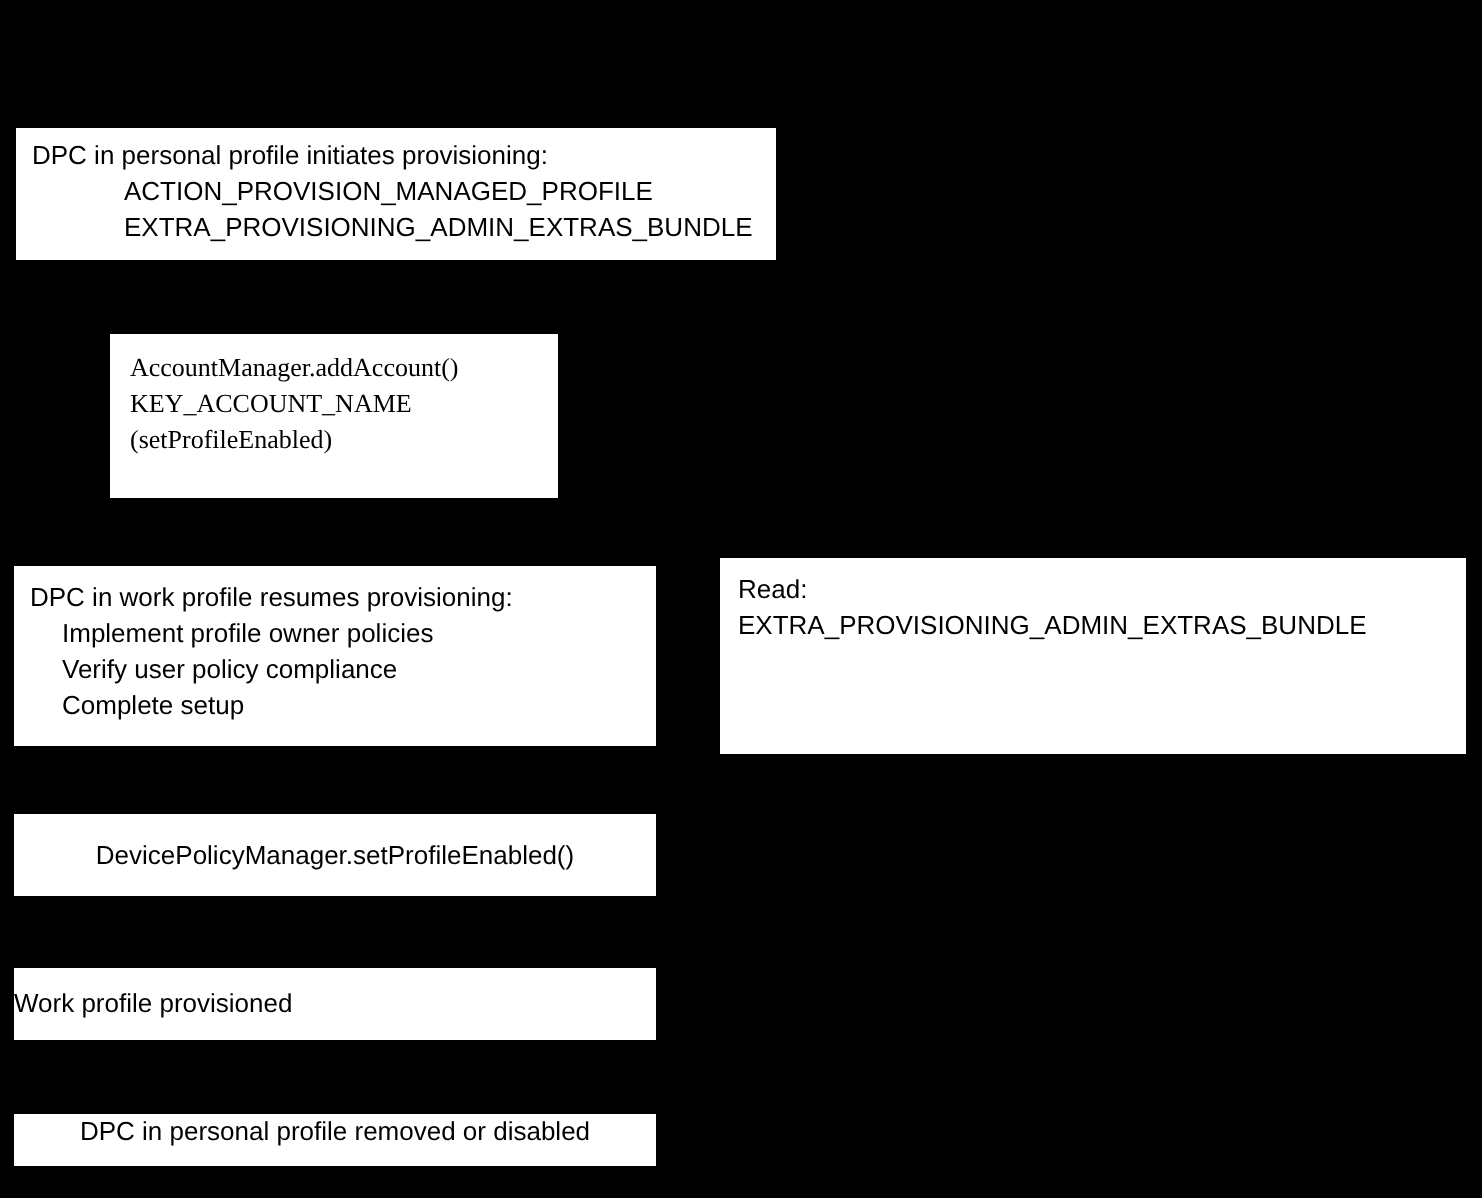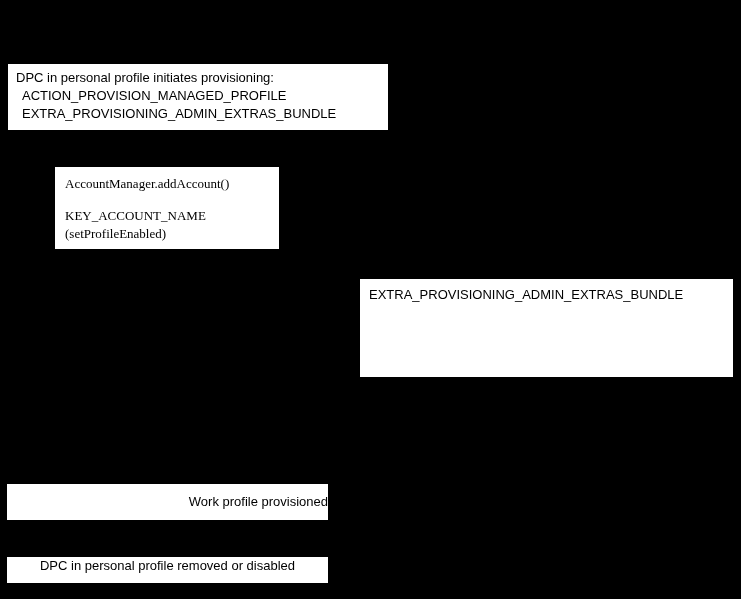--- a/index.html
+++ b/index.html
@@ -19,23 +19,23 @@
     position: absolute;
     background: #ffffff;
     color: #000000;
     font-size: 13px;
     line-height: 18px;
     box-sizing: border-box;
   }
   .box .line {
     white-space: nowrap;
   }
-  .indent-sm { padding-left: 6px; }
+  .indent-sm { padding-left: 6px; margin-left: 40px; }
   .indent-md { padding-left: 16px; }
-  .gap-above { margin-top: 14px; }
+  .gap-above { }
 
   
   #box-dpc-personal-initiates {
     left: 8px; top: 64px;
     width: 380px; height: 66px;
     padding: 5px 8px;
   }
   
   #box-account-manager {
     left: 55px; top: 167px;
@@ -58,21 +58,21 @@
   
   #box-set-profile-enabled {
     left: 7px; top: 407px;
     width: 321px; height: 41px;
     display: flex; align-items: center; justify-content: center;
   }
   
   #box-work-profile-provisioned {
     left: 7px; top: 484px;
     width: 321px; height: 36px;
-    display: flex; align-items: center; justify-content: flex-end;
+    display: flex; align-items: center; justify-content: flex-start;
   }
   
   #box-dpc-personal-removed {
     left: 7px; top: 557px;
     width: 321px; height: 36px;
     display: flex; justify-content: center;
   }
 </style>
 </head>
 <body>
@@ -84,25 +84,35 @@
     <div class="line indent-sm">ACTION_PROVISION_MANAGED_PROFILE</div>
     <div class="line indent-sm">EXTRA_PROVISIONING_ADMIN_EXTRAS_BUNDLE</div>
   </div>
 
   <div class="box" id="box-account-manager">
     <div class="line">AccountManager.addAccount()</div>
     <div class="line gap-above">KEY_ACCOUNT_NAME</div>
     <div class="line">(setProfileEnabled)</div>
   </div>
 
+  <div class="box" id="box-dpc-work-resumes">
+    <div class="line">DPC in work profile resumes provisioning:</div>
+    <div class="line indent-md">Implement profile owner policies</div>
+    <div class="line indent-md">Verify user policy compliance</div>
+    <div class="line indent-md">Complete setup</div>
+  </div>
 
   <div class="box" id="box-receive-read">
+    <div class="line gap-above">Read:</div>
     <div class="line">EXTRA_PROVISIONING_ADMIN_EXTRAS_BUNDLE</div>
   </div>
 
+  <div class="box" id="box-set-profile-enabled">
+    <div class="line">DevicePolicyManager.setProfileEnabled()</div>
+  </div>
 
   <div class="box" id="box-work-profile-provisioned">
     <div class="line">Work profile provisioned</div>
   </div>
 
   <div class="box" id="box-dpc-personal-removed">
     <div class="line">DPC in personal profile removed or disabled</div>
   </div>
 
 </div>

